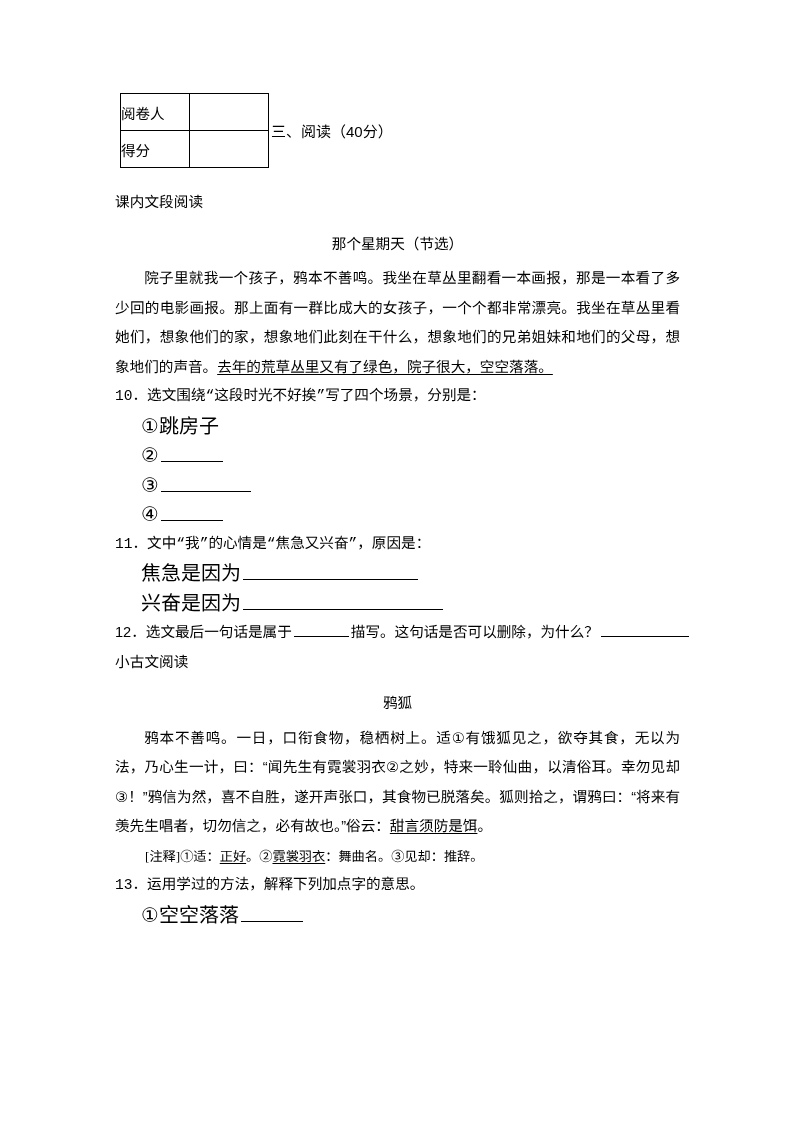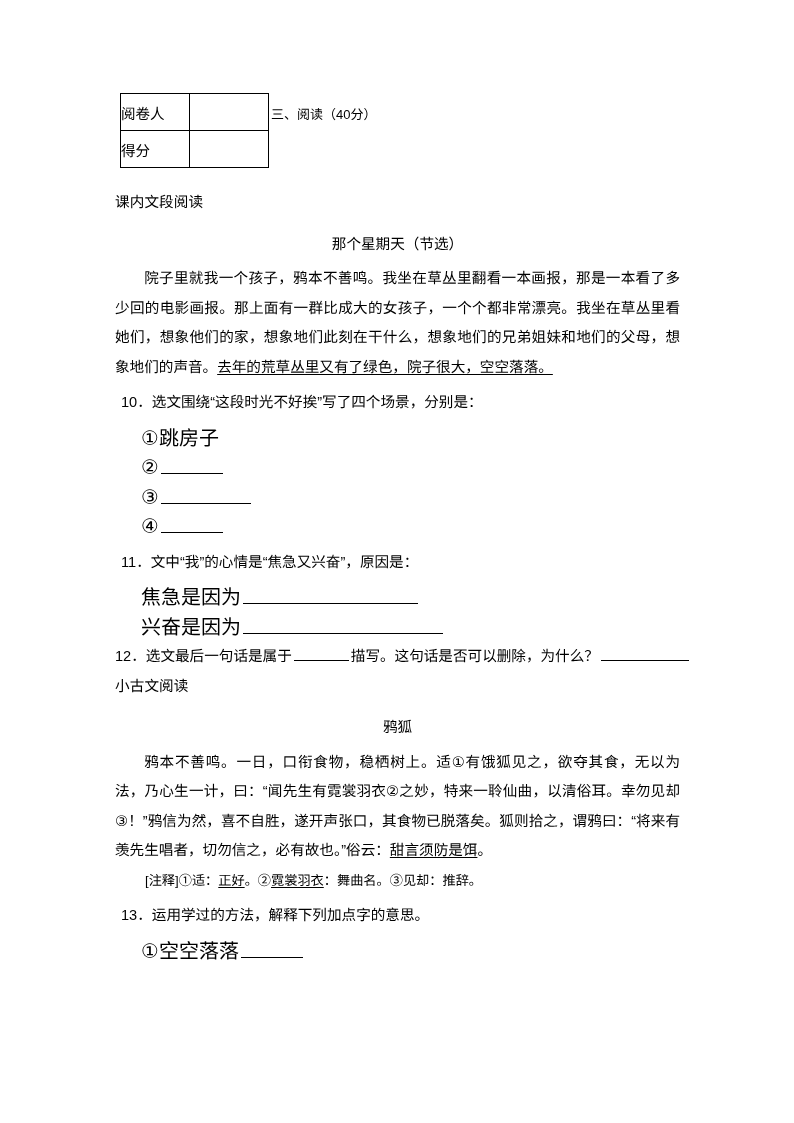--- a/index.html
+++ b/index.html
@@ -48,22 +48,22 @@
     vertical-align: middle;
     font-family: "Liberation Sans", "DejaVu Sans", sans-serif;
     padding: 0;
   }
   .score-table td.label-cell { width: 68px; }
   .score-table td.value-cell { width: 78px; }
 
   .section-heading {
     position: absolute;
     left: 156px;
-    top: 16px;
-    font-size: 13px;
+    top: 32px;
+    font-size: 15px;
     font-family: "Liberation Sans", "DejaVu Sans", sans-serif;
     white-space: nowrap;
   }
 
   
   .content {
     position: absolute;
     left: 115px;
     top: 188px;
     width: 565px;
@@ -92,37 +92,37 @@
     font-family: "Liberation Sans", "DejaVu Sans", sans-serif;
     line-height: 29.5px;
     text-align: center;
     margin: 5px;
   }
 
   .gap-small { height: 7px; }
 
   .q-line {
     font-size: 14.6px;
-    font-family: Liberation Sans, sans-serif;
-    line-height: 29.5px;
-    margin: 6px;
+    font-family: Liberation Mono, monospace;
+    line-height: 29.5px;
+    margin: 0;
     white-space: nowrap;
   }
   .sub-line {
     font-size: 20px;
     font-family: "Liberation Sans", "DejaVu Sans", sans-serif;
     line-height: 29.5px;
     margin: 0;
     padding-left: 26px;
     white-space: nowrap;
   }
 
   .note-line {
     font-size: 13.2px;
-    font-family: Liberation Sans, sans-serif;
+    font-family: Liberation Serif, serif;
     line-height: 29.5px;
     margin: 0;
     padding-left: 30px;
     white-space: nowrap;
   }
 
   
   .u { text-decoration: underline; text-underline-offset: 2px; }
 
   

